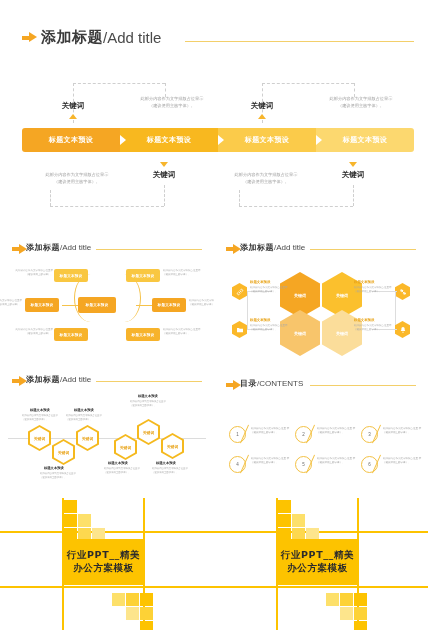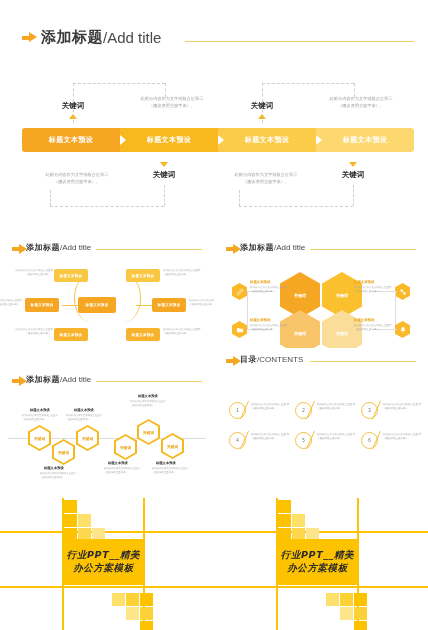--- a/index.html
+++ b/index.html
@@ -69,36 +69,36 @@
         background:#f5b91e;display:flex;align-items:center;justify-content:center;}
   .hexOut .inner{width:19px;height:22px;background:#fff;
         clip-path:polygon(50% 0%,100% 25%,100% 75%,50% 100%,0% 75%,0% 25%);
         display:flex;align-items:center;justify-content:center;
         font-size:3.8px;font-weight:bold;color:#e8a317;}
   .tlTitle{position:absolute;font-size:3.3px;font-weight:bold;color:#2e2e2e;white-space:nowrap;}
   .tlDesc{position:absolute;font-size:2.4px;color:#a8a8a8;line-height:1.6;width:46px;}
   .tlAxis{position:absolute;height:1px;background:#dcdcdc;}
 
   
-  #s5{left:214px;top:348px;width:214px;height:126px;}
+  #s5{left:214px;top:372px;width:214px;height:126px;}
   .ct-item{position:absolute;width:62px;height:26px;}
   .ct-num{position:absolute;left:0;top:4px;width:15px;height:15px;border-radius:50%;
         border:1px solid #f3c143;display:flex;align-items:center;justify-content:center;
         font-size:4.5px;color:#6b6b6b;}
   .ct-slash{position:absolute;left:15px;top:2px;width:1px;height:20px;background:#f3c143;transform:rotate(24deg);}
   .ct-txt{position:absolute;left:22px;top:5px;width:42px;font-size:2.5px;color:#9e9e9e;line-height:1.7;}
 
   
   .cover{position:absolute;top:498px;width:214px;height:132px;background:#fff;overflow:hidden;}
   #s6{left:0;}
   #s7{left:214px;}
   .gl{position:absolute;background:#fdc300;}
   .sq{position:absolute;}
   .coverbox{position:absolute;left:62px;top:41px;width:83px;height:46px;background:#fdc300;
-        display:flex;flex-direction:column;align-items:center;justify-content:center;gap:2px;font-style:italic;}
+        display:flex;flex-direction:column;align-items:center;justify-content:center;gap:2px;}
   .coverbox div{font-size:9.5px;font-weight:bold;color:#2b2b2b;letter-spacing:.6px;line-height:1.15;
         font-family:"DejaVu Sans",sans-serif;}
 </style>
 </head>
 <body>
 
 <div class="page">
 
   <div class="slide" id="s1">
     <div class="slide-hd">

